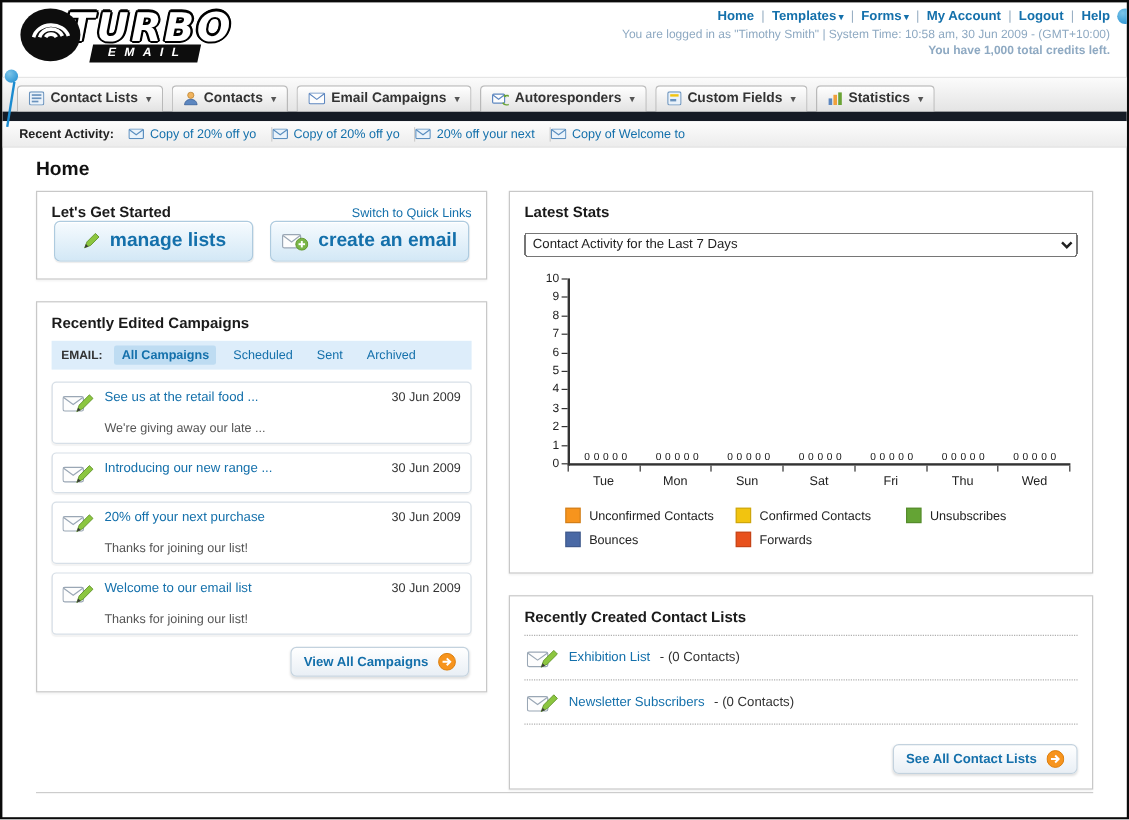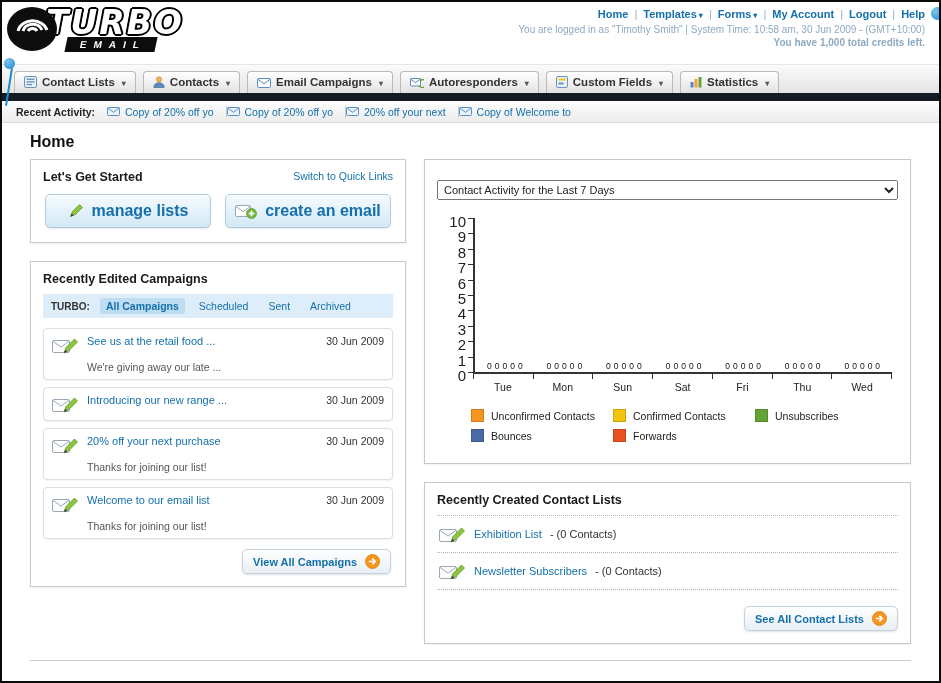--- a/index.html
+++ b/index.html
@@ -2,21 +2,21 @@
 <html><head>
 <meta charset="utf-8">
 <style>
   html,body { margin:0; padding:0; background:#fff; }
   .page { width:941px; height:683px; box-sizing:border-box; border:2px solid #0b0b0b;
           position:relative; background:#fff; overflow:hidden;
           font-family:"Liberation Sans", sans-serif; font-size:11px; color:#333; }
 
   
   .topbar { height:62px; position:relative; }
-  .logo { position:absolute; left:4px; top:4px; display:flex; align-items:flex-start; }
+  .logo { position:absolute; left:14px; top:4px; display:flex; align-items:flex-start; }
   .logo-swoosh { margin-right:-12px; position:relative; z-index:2; }
   .logo-turbo { font-family:"DejaVu Sans", sans-serif; font-weight:bold; font-style:italic;
                 font-size:33px; line-height:1; color:#fff; letter-spacing:2px;
                 text-shadow:2px 0 #000,-2px 0 #000,0 2px #000,0 -2px #000,
                             1.4px 1.4px #000,-1.4px -1.4px #000,1.4px -1.4px #000,-1.4px 1.4px #000; }
   .logo-email { background:#0d0d0d; color:#fff; font-weight:bold; font-size:10px; letter-spacing:7px;
                 padding:2px 10px 2px 14px; transform:skewX(-12deg); margin:-2px 0 0 20px; width:max-content; }
   .blue-dot { position:absolute; left:2px; top:56px; width:11px; height:11px; border-radius:50%;
               background:radial-gradient(circle at 35% 30%, #7cc4e8, #1b8bd0); }
   .blue-string { position:absolute; left:6px; top:66px; width:2px; height:38px; background:#1b8bd0; transform:rotate(9deg); }
@@ -27,21 +27,21 @@
   .top-links { display:flex; justify-content:flex-end; align-items:center; gap:6px; font-size:11px; }
   .top-link { color:#1470ab; font-weight:bold; text-decoration:none; white-space:nowrap; }
   .sep { color:#9ab0c4; }
   .drop-arrow { font-size:8px; color:#1470ab; margin-left:2px; }
   .login-info { margin-top:4px; font-size:10px; color:#8ea9c2; }
   .credits-info { margin-top:2px; font-size:10px; color:#8ea9c2;font-weight:bold; }
 
   
   .nav-row { background:linear-gradient(#fbfbfb,#e4e4e4); border-top:1px solid #e5e5e5;
              padding:5px 10px 0 12px; display:flex; gap:7px; align-items:flex-end; height:29px; box-sizing:border-box; }
-  .nav-tab { display:flex; align-items:flex-end; gap:5px; padding:4px 9px 5px;
+  .nav-tab { display:flex; align-items:center; gap:5px; padding:4px 9px 5px;
              background:linear-gradient(#ffffff,#e2e2e2); border:1px solid #b9b9b9; border-bottom:none;
              border-radius:4px 4px 0 0; font-size:11.5px; font-weight:bold; color:#333; cursor:pointer; white-space:nowrap; }
   .nav-tab .drop-arrow { color:#555; }
   .dark-bar { height:8px; background:#151b25; }
 
   
   .activity-bar { background:linear-gradient(#fdfdfd,#ececec); border-bottom:1px solid #dcdcdc;
                   padding:0 14px; display:flex; align-items:center; gap:12px; height:21px; }
   .activity-label { font-weight:bold; font-size:10.5px; color:#222; }
   .activity-item { display:flex; align-items:center; gap:5px; color:#1470ab; font-size:10.5px;
@@ -53,21 +53,21 @@
   .page-title { font-size:16px; font-weight:bold; color:#111; margin:10px 0 8px 28px; }
   .columns { display:flex; gap:18px; padding:0 28px; align-items:flex-start; }
   .col-left { width:376px; flex:none; }
   .col-right { flex:1; min-width:0; }
   .panel { background:#fff; border:1px solid #c8c8c8; padding:10px 12px 12px; margin-bottom:18px;
            box-shadow:0 1px 2px rgba(0,0,0,0.06); }
   .panel-title { font-size:12.5px; font-weight:bold; color:#1a1a1a; }
   .text-link { color:#1470ab; font-size:10.5px; text-decoration:none; }
 
   
-  .gs-header { display:flex; justify-content:space-between; align-items:flex-start; margin-bottom:10px; }
+  .gs-header { display:flex; justify-content:space-between; align-items:flex-end; }
   .gs-buttons { display:flex; gap:14px; padding:0 2px 2px; }
   .gs-button { flex:1; display:flex; align-items:center; justify-content:center; gap:8px; padding:7px 6px;
                background:linear-gradient(#f6fbfe,#d3e8f6); border:1px solid #aecbdf; border-radius:5px;
                color:#1470ab; font-weight:bold; font-size:16px; font-family:inherit; cursor:pointer;
                box-shadow:inset 0 1px 0 #fff, 0 1px 1px rgba(0,0,0,0.08); }
 
   
   .campaigns .panel-title { margin-bottom:8px; }
   .filter-bar { background:#ddedfa; padding:4px 8px; display:flex; align-items:center; gap:10px; margin-bottom:10px; }
   .show-label { font-size:10px; font-weight:bold; color:#333; }
@@ -82,21 +82,21 @@
   .view-all-row { text-align:right; margin-top:10px; padding-right:2px; }
   .pill-button { display:inline-flex; align-items:center; gap:8px; padding:4px 10px;
                  background:linear-gradient(#ffffff,#e9eff5); border:1px solid #c3d2de; border-radius:5px;
                  color:#1470ab; font-weight:bold; font-size:11px; font-family:inherit; cursor:pointer;
                  box-shadow:0 1px 2px rgba(0,0,0,0.12); }
 
   
   .stats-select { width:100%; font-size:11px; font-family:inherit; margin:10px 0 18px; padding:2px; color:#222; }
   .chart { display:flex; margin:0 6px 0 12px; }
   .y-axis { width:24px; position:relative; height:156px; flex:none; }
-  .ylab { position:absolute; right:7px; font-size:15px; color:#222; line-height:1; }
+  .ylab { position:absolute; right:7px; font-size:10px; color:#222; line-height:1; }
   .ytick { position:absolute; right:0; width:5px; height:1px; background:#333; }
   .chart-main { flex:1; min-width:0; }
   .plot { height:156px; border-left:2px solid #333; border-bottom:2px solid #333; display:flex; box-sizing:border-box; }
   .chart-group { flex:1; display:flex; align-items:flex-end; justify-content:center; gap:3px; padding-bottom:2px; }
   .val { font-size:8.5px; color:#111; line-height:1; }
   .xticks { display:flex; height:5px; }
   .xtick-cell { flex:1; border-right:1px solid #333; }
   .xtick-cell:first-child { border-left:1px solid #333; }
   .xlabels { display:flex; margin-top:2px; }
   .xlab { flex:1; text-align:center; font-size:10.5px; color:#222; }
@@ -299,21 +299,21 @@
                 </svg>
               </span>
               <span class="gs-label">create an email</span>
             </button>
           </div>
       </div>
 
       <div class="panel campaigns">
         <div class="panel-title">Recently Edited Campaigns</div>
         <div class="filter-bar">
-          <span class="show-label">TURBO:</span>
+          <span class="show-label">EMAIL:</span>
           <span style="display:flex;align-items:center;gap:8px;">
               <a class="filter-link selected" href="#">All Campaigns</a>
               <a class="filter-link" href="#">Scheduled</a>
               <a class="filter-link" href="#">Sent</a>
               <a class="filter-link" href="#">Archived</a>
             </span>
         </div>
         <div>
             <div class="campaign-row">
               <span class="icon">
@@ -384,20 +384,21 @@
                   <path d="M3.8 7.5h6M7.3 4.6l2.9 2.9-2.9 2.9" fill="none" stroke="#fff" stroke-width="1.6"></path>
                 </svg>
               </span>
           </button>
         </div>
       </div>
     </div>
 
     <div class="col-right">
       <div class="panel">
+        <div class="panel-title">Latest Stats</div>
         <select class="stats-select">
           <option>Contact Activity for the Last 7 Days</option>
         </select>
         <div class="chart">
           <div class="y-axis">
               <div class="ytick" style="top: 154px;"></div>
               <span class="ylab" style="top: 150px;">0</span>
               <div class="ytick" style="top: 138.6px;"></div>
               <span class="ylab" style="top: 134.6px;">1</span>
               <div class="ytick" style="top: 123.2px;"></div>

